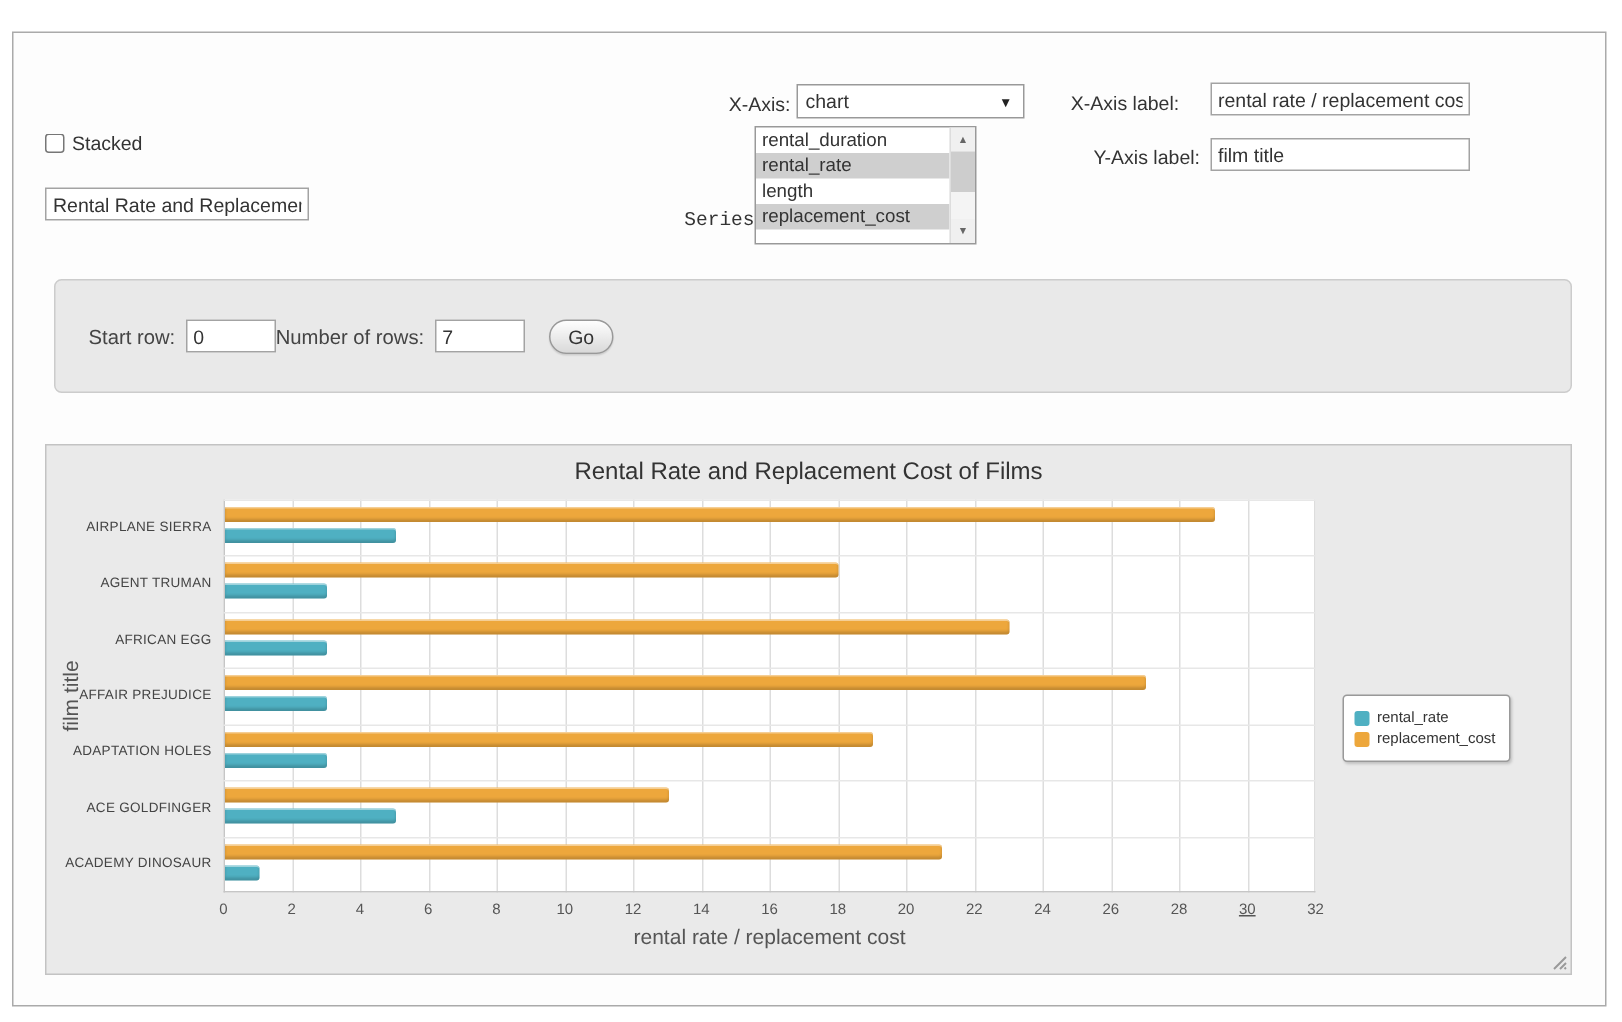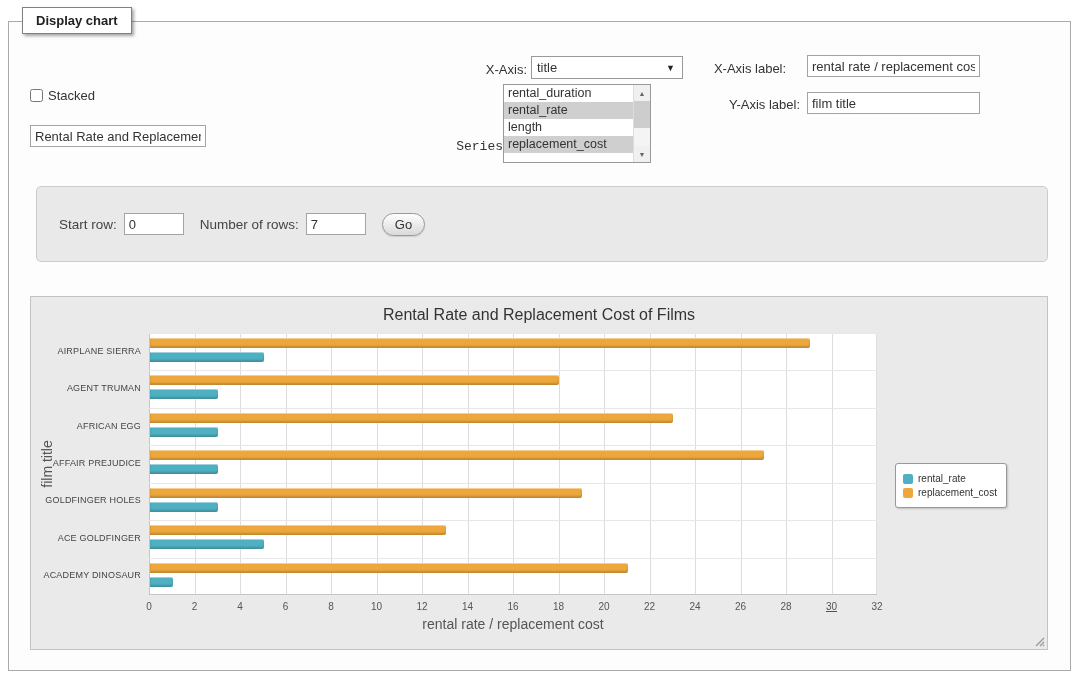--- a/index.html
+++ b/index.html
@@ -54,21 +54,21 @@
 
   .axis-input { position: absolute; left: 807px; width: 173px; z-index: 2; }
   #xAxisLabelInput { top: 55px; }
   #yAxisLabelInput { top: 92px; }
 
   
   .rows-panel { position: absolute; left: 36px; top: 186px; width: 1012px; height: 76px;
     background: #e9e9e9; border: 1px solid #ccc; border-radius: 5px; display: flex;
     align-items: center; padding-left: 22px; font-size: 13.5px; color: #444; z-index: 2; }
   .rows-panel input[type="text"] { width: 60px; margin-left: 7px; }
-  .rows-panel .spacer { margin-left: 16px; }
+  .rows-panel .spacer { margin-left: 0; }
   .go-btn { margin-left: 16px; border-radius: 14px; padding: 3px 12px;
     background: linear-gradient(#fefefe, #d9d9d9); border: 1px solid #999; font-size: 13px;
     color: #333; font-family: "Liberation Sans", sans-serif; box-shadow: 0 1px 1px rgba(0,0,0,.12);
     cursor: default; }
 
   
   .chart-container { position: absolute; left: 30px; top: 296px; width: 1018px; height: 354px;
     background: #eaeaea; border: 1px solid #c3c3c3; z-index: 2; }
   .chart-title { position: absolute; left: 0; top: 9px; width: 100%; text-align: center;
     font-size: 16px; color: #333; }
@@ -96,33 +96,32 @@
   .legend-label { font-size: 10px; color: #333; white-space: nowrap; }
   .resize-handle { position: absolute; right: 2px; bottom: 2px; width: 12px; height: 12px;
     cursor: se-resize; }
 </style>
 </head>
 <body>
 
 <div class="page">
 
   <div class="fieldset-box"></div>
-  <div class="legend">Display chart</div>
 
 
   <label class="stacked-row">
     <input type="checkbox" style="">
     <span>Stacked</span>
   </label>
 
   <input type="text" class="title-input" value="Rental Rate and Replacement Cost of Films" style="">
 
   <span class="lbl xaxis-lbl">X-Axis:</span>
   <div class="select">
-    <span>title</span>
+    <span>chart</span>
     <span class="select-arrow">▼</span>
   </div>
 
   <span class="lbl series-lbl">Series:</span>
   <div class="listbox">
     <div class="list-items" id="seriesItems">
         <div class="list-item">rental_duration</div>
         <div class="list-item selected">rental_rate</div>
         <div class="list-item">length</div>
         <div class="list-item selected">replacement_cost</div>
@@ -220,18 +219,18 @@
       <div class="tick-label" style="left: 598.5px;">22</div>
       <div class="tick-label" style="left: 644px;">24</div>
       <div class="tick-label" style="left: 689.5px;">26</div>
       <div class="tick-label" style="left: 735px;">28</div>
       <div class="tick-label" style="left: 780.5px; text-decoration: underline;">30</div>
       <div class="tick-label" style="left: 826px;">32</div>
       <div class="cat-label" style="top: 48.7143px;">AIRPLANE SIERRA</div>
       <div class="cat-label" style="top: 86.1429px;">AGENT TRUMAN</div>
       <div class="cat-label" style="top: 123.571px;">AFRICAN EGG</div>
       <div class="cat-label" style="top: 161px;">AFFAIR PREJUDICE</div>
-      <div class="cat-label" style="top: 198.429px;">GOLDFINGER HOLES</div>
+      <div class="cat-label" style="top: 198.429px;">ADAPTATION HOLES</div>
       <div class="cat-label" style="top: 235.857px;">ACE GOLDFINGER</div>
       <div class="cat-label" style="top: 273.286px;">ACADEMY DINOSAUR</div>
     </div>
 
 </div>
 
 </body></html>

